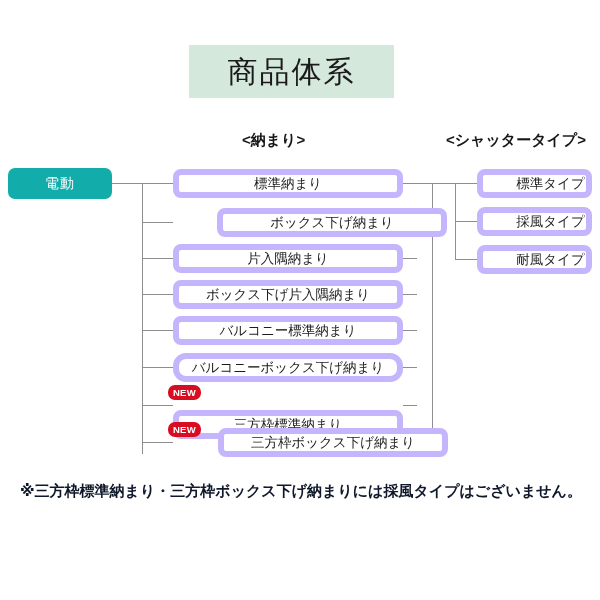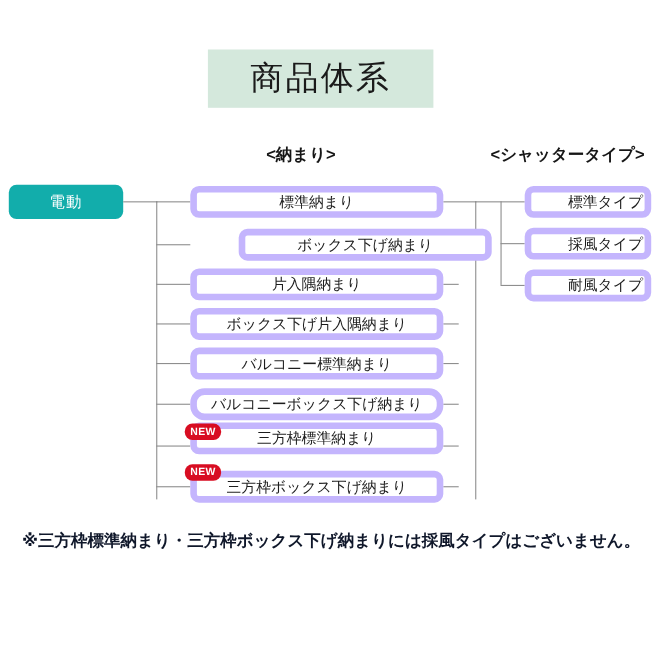--- a/index.html
+++ b/index.html
@@ -177,22 +177,22 @@
   <div class="line vline" style="left:455px; top:183px; height:76px;"></div>
   <div class="line hline" style="left:455px; top:221px; width:22px;"></div>
   <div class="line hline" style="left:455px; top:259px; width:22px;"></div>
 
   <div class="node node-osamari" style="top:169px;">標準納まり</div>
   <div class="node node-osamari" style="top:208px;margin-left:44px;">ボックス下げ納まり</div>
   <div class="node node-osamari" style="top:244px;">片入隅納まり</div>
   <div class="node node-osamari" style="top:280px;">ボックス下げ片入隅納まり</div>
   <div class="node node-osamari" style="top:316px;">バルコニー標準納まり</div>
   <div class="node node-osamari" style="top:353px;border-radius:13px;">バルコニーボックス下げ納まり</div>
-  <div class="node node-osamari" style="top:384px;">三方枠標準納まり</div>
-  <div class="node node-osamari" style="top:428px;">三方枠ボックス下げ納まり</div>
+  <div class="node node-osamari" style="top:410px;">三方枠標準納まり</div>
+  <div class="node node-osamari" style="top:428px;margin-left:45px;">三方枠ボックス下げ納まり</div>
 
   <div class="new-badge" style="left:168px; top:385px;">NEW</div>
   <div class="new-badge" style="left:168px; top:422px;">NEW</div>
 
   <div class="node node-shutter" style="top:169px;">標準タイプ</div>
   <div class="node node-shutter" style="top:207px;">採風タイプ</div>
   <div class="node node-shutter" style="top:245px;">耐風タイプ</div>
 
   <div class="footnote">※三方枠標準納まり・三方枠ボックス下げ納まりには採風タイプはございません。</div>
 

